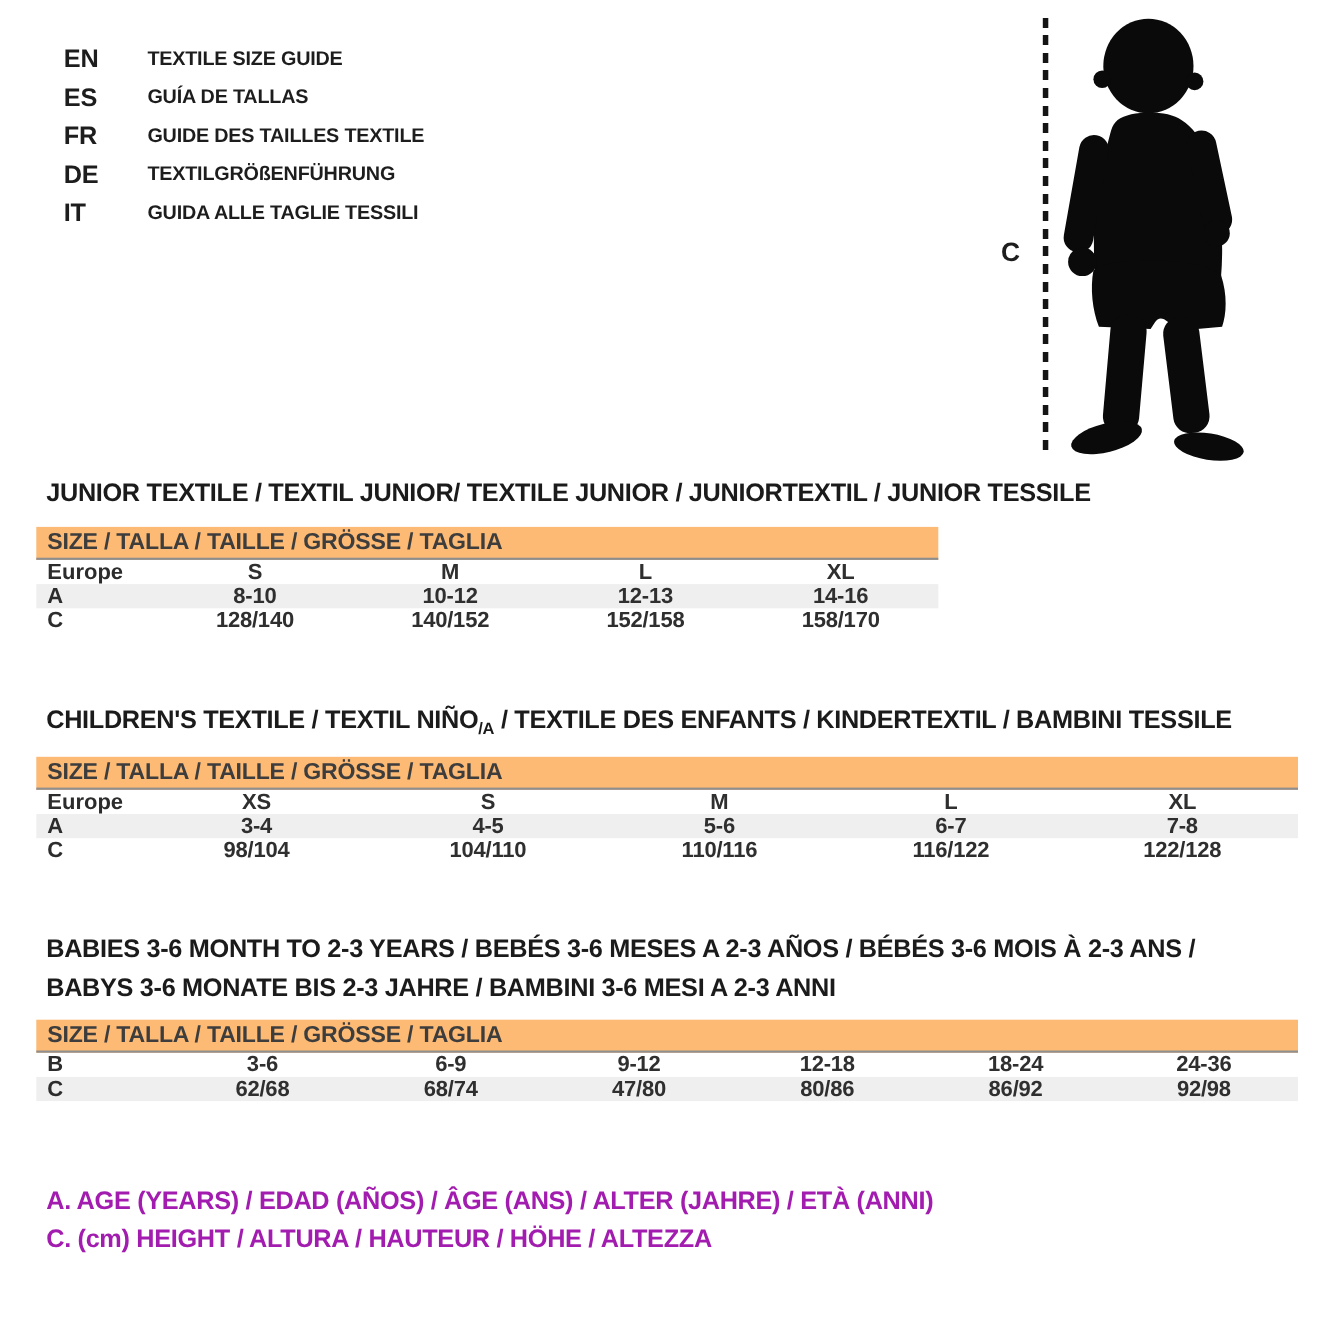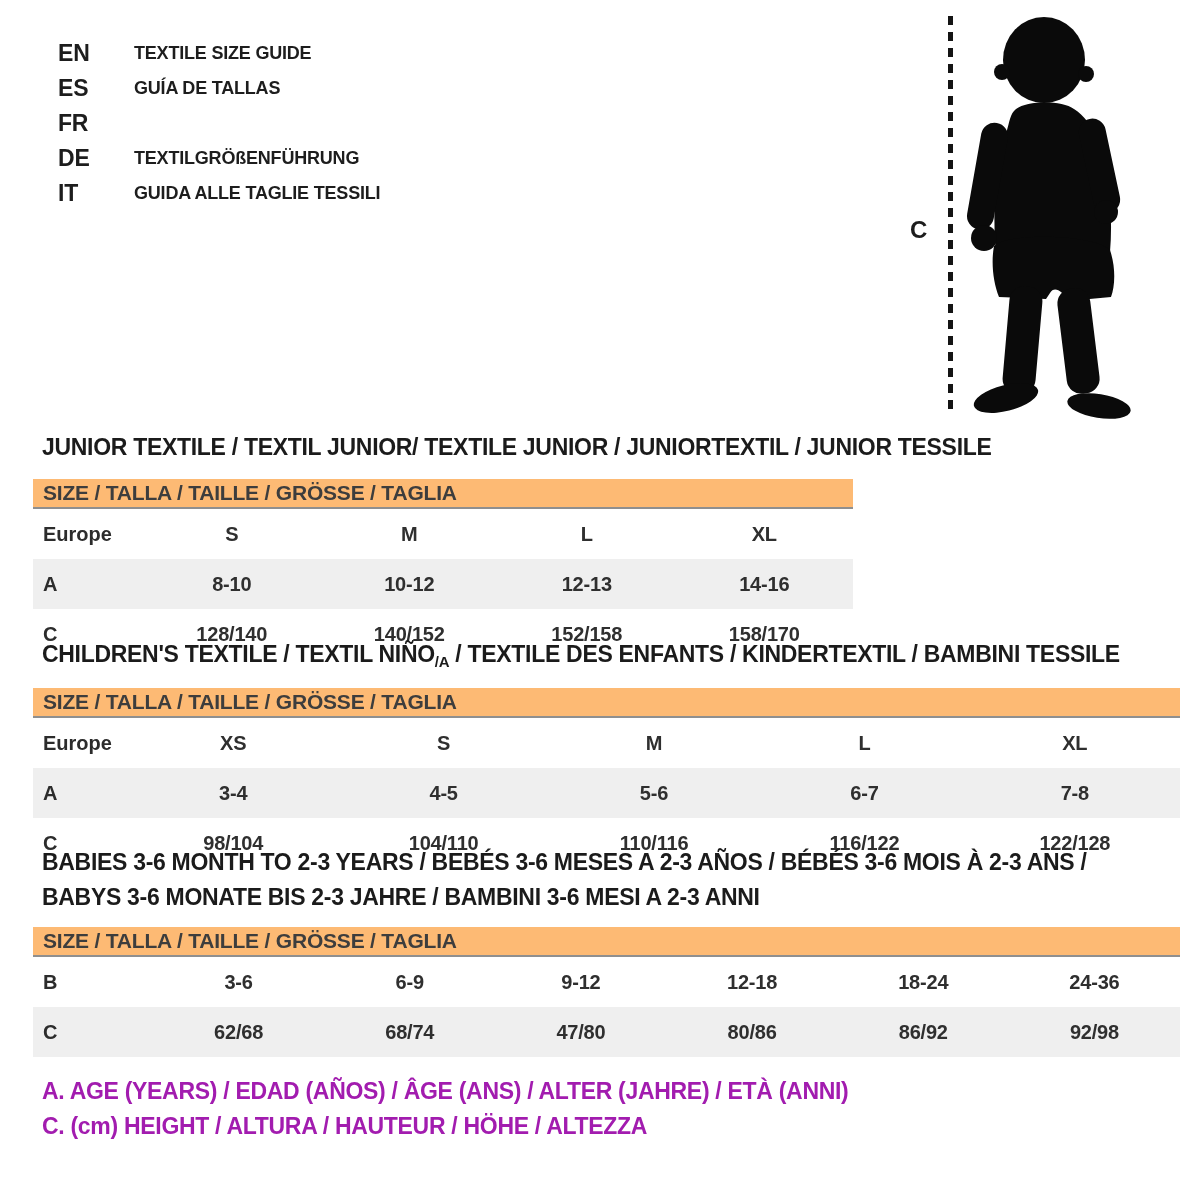--- a/index.html
+++ b/index.html
@@ -39,21 +39,21 @@
   .size-table { position:absolute; left:33px; }
   .table-junior { top:479px; width:820px; }
   .table-children { top:688px; width:1147px; }
   .table-babies { top:927px; width:1147px; }
 
   .size-bar {
     height:30px; background:#fdba74; border-bottom:2px solid #8f8f8f;
     display:flex; align-items:center; padding-left:10px;
     font-size:21px; color:#3d3d3d; letter-spacing:-0.2px;
   }
-  .trow { display:flex; height:50px; align-items:center; }
+  .trow { display:flex; height:22px; align-items:center; }
   .trow.alt { background:#efefef; }
   .rlabel { padding-left:10px; font-size:20px; color:#2c2c2c; }
   .table-junior .rlabel { width:110px; }
   .table-children .rlabel { width:95px; }
   .table-babies .rlabel { width:120px; }
   .cell { flex:1; text-align:center; font-size:20px; color:#2f2f2f; letter-spacing:-0.2px; }
 
   
   .legend-block { position:absolute; left:42px; top:1074px; }
   .legend-line { height:35px; display:flex; align-items:center; font-size:23px; letter-spacing:-0.3px; white-space:nowrap; color:#a21caf; }
@@ -65,20 +65,21 @@
   <div class="lang-row">
     <span class="lang-code">EN</span>
     <span class="lang-title">TEXTILE SIZE GUIDE</span>
   </div>
   <div class="lang-row">
     <span class="lang-code">ES</span>
     <span class="lang-title">GUÍA DE TALLAS</span>
   </div>
   <div class="lang-row">
     <span class="lang-code">FR</span>
+    <span class="lang-title">GUIDE DES TAILLES TEXTILE</span>
   </div>
   <div class="lang-row">
     <span class="lang-code">DE</span>
     <span class="lang-title">TEXTILGRÖßENFÜHRUNG</span>
   </div>
   <div class="lang-row">
     <span class="lang-code">IT</span>
     <span class="lang-title">GUIDA ALLE TAGLIE TESSILI</span>
   </div>
 </div>

